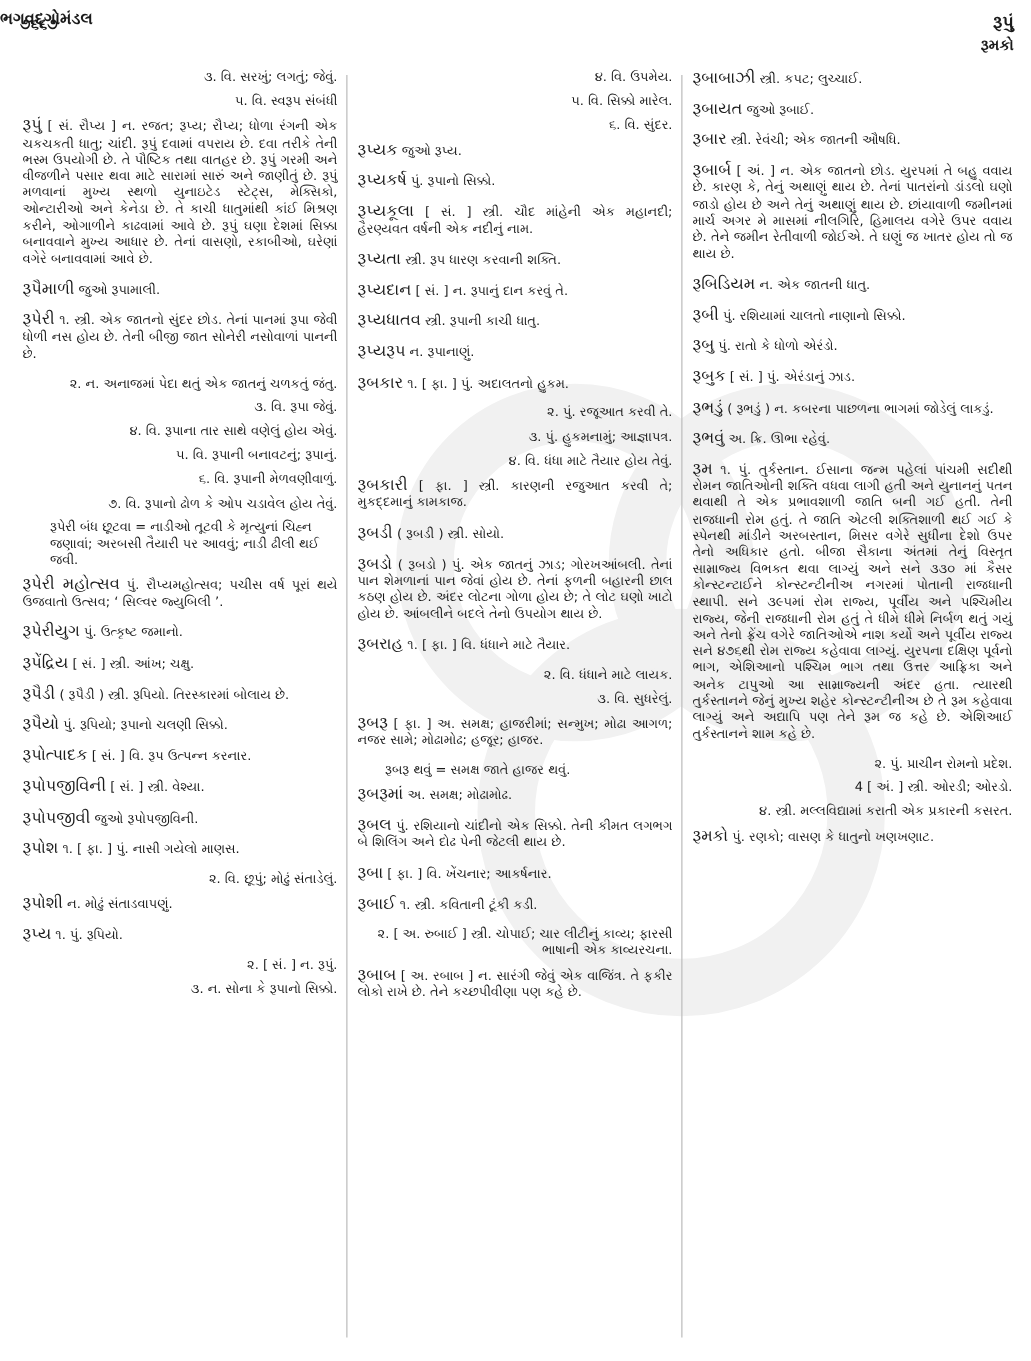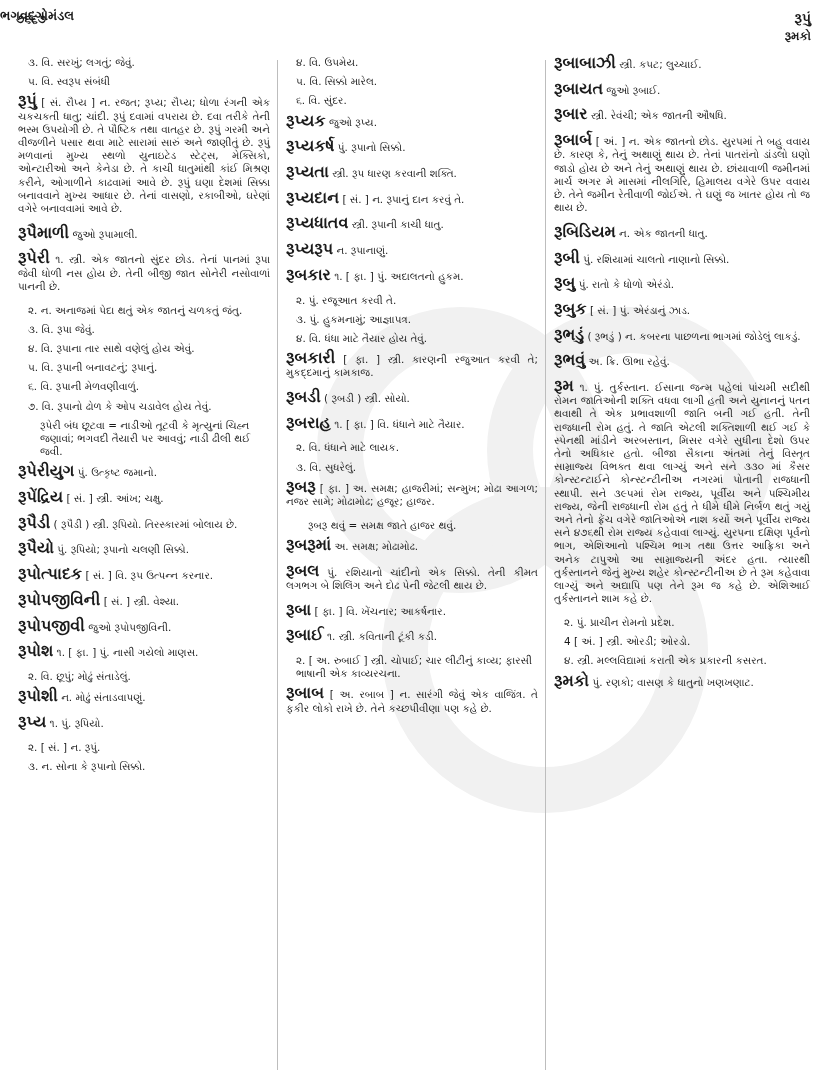--- a/index.html
+++ b/index.html
@@ -10,23 +10,23 @@
   .header .pnum { position:absolute; left:16px; top:12px; font-size:12px; font-weight:bold; }
   .header .title { position:absolute; left:0; right:0; top:8px; text-align:left; font-size:13px; font-weight:bold; }
   .header .gw1 { position:absolute; right:14px; top:10px; font-size:14px; font-weight:bold; }
   .header .gw2 { position:absolute; right:14px; top:29px; font-size:12px; font-weight:bold; }
   .col { position:absolute; top:56px; font-size:10.4px; line-height:13.2px; }
   .col1 { left:18px; width:252px; }
   .col2 { left:286px; width:252px; }
   .col3 { left:554px; width:256px; }
   .rule { position:absolute; top:60px; width:1px; height:1010px; background:#bdbdbd; }
   .entry { margin:0 0 10.5px 0; text-align:justify; }
-  .entry .hw { font-weight:bold; font-size:16px; }
+  .entry .hw { font-weight:normal; font-size:13px; }
   .entry .body { }
-  .sub { padding-left:10px; margin:0 0 6px 0; }
+  .sub { padding-left:10px; margin:0 0 6px 0;text-align:right; }
   .idiom { padding-left:22px; margin:0 0 6px 0; }
 </style>
 </head>
 <body>
 
 <svg class="watermark" viewBox="0 0 500 600">
   <g fill="none" stroke="#f1f1f1" stroke-width="46">
     <circle cx="160" cy="200" r="120"></circle>
     <circle cx="330" cy="200" r="120"></circle>
     <circle cx="245" cy="400" r="140"></circle>
@@ -48,51 +48,54 @@
     <div class="sub">૫. વિ. સ્વરૂપ સંબંધી</div>
     <div class="entry"><span class="hw">રૂપું</span> <span class="body">[ સં. રૌપ્ય ] ન. રજત; રૂપ્ય; રૌપ્ય; ધોળા રંગની એક ચકચકતી ધાતુ; ચાંદી. રૂપું દવામાં વપરાય છે. દવા તરીકે તેની ભસ્મ ઉપયોગી છે. તે પૌષ્ટિક તથા વાતહર છે. રૂપું ગરમી અને વીજળીને પસાર થવા માટે સારામાં સારું અને જાણીતું છે. રૂપું મળવાનાં મુખ્ય સ્થળો યુનાઇટેડ સ્ટેટ્સ, મેક્સિકો, ઓન્ટારીઓ અને કેનેડા છે. તે કાચી ધાતુમાંથી કાંઈ મિશ્રણ કરીને, ઓગાળીને કાઢવામાં આવે છે. રૂપું ઘણા દેશમાં સિક્કા બનાવવાને મુખ્ય આધાર છે. તેનાં વાસણો, રકાબીઓ, ઘરેણાં વગેરે બનાવવામાં આવે છે.</span></div>
     <div class="entry"><span class="hw">રૂપૈમાળી</span> <span class="body">જુઓ રૂપામાલી.</span></div>
     <div class="entry"><span class="hw">રૂપેરી</span> <span class="body">૧. સ્ત્રી. એક જાતનો સુંદર છોડ. તેનાં પાનમાં રૂપા જેવી ધોળી નસ હોય છે. તેની બીજી જાત સોનેરી નસોવાળાં પાનની છે.</span></div>
     <div class="sub">૨. ન. અનાજમાં પેદા થતું એક જાતનું ચળકતું જંતુ.</div>
     <div class="sub">૩. વિ. રૂપા જેવું.</div>
     <div class="sub">૪. વિ. રૂપાના તાર સાથે વણેલું હોય એવું.</div>
     <div class="sub">૫. વિ. રૂપાની બનાવટનું; રૂપાનું.</div>
     <div class="sub">૬. વિ. રૂપાની મેળવણીવાળું.</div>
     <div class="sub">૭. વિ. રૂપાનો ઢોળ કે ઓપ ચડાવેલ હોય તેવું.</div>
-    <div class="idiom">રૂપેરી બંધ છૂટવા = નાડીઓ તૂટવી કે મૃત્યુનાં ચિહ્ન જણાવાં; ભગવદી તૈયારી પર આવવું; નાડી ઢીલી થઈ જવી.</div>
+    <div class="idiom">રૂપેરી બંધ છૂટવા = નાડીઓ તૂટવી કે મૃત્યુનાં ચિહ્ન જણાવાં; અરબસી તૈયારી પર આવવું; નાડી ઢીલી થઈ જવી.</div>
+    <div class="entry"><span class="hw">રૂપેરી મહોત્સવ</span> <span class="body">પું. રૌપ્યમહોત્સવ; પચીસ વર્ષ પૂરાં થયે ઉજવાતો ઉત્સવ; ‘ સિલ્વર જ્યુબિલી ’.</span></div>
     <div class="entry"><span class="hw">રૂપેરીયુગ</span> <span class="body">પું. ઉત્કૃષ્ટ જમાનો.</span></div>
     <div class="entry"><span class="hw">રૂપેંદ્રિય</span> <span class="body">[ સં. ] સ્ત્રી. આંખ; ચક્ષુ.</span></div>
     <div class="entry"><span class="hw">રૂપૈડી</span> <span class="body">( રૂપૈડી ) સ્ત્રી. રૂપિયો. તિરસ્કારમાં બોલાય છે.</span></div>
     <div class="entry"><span class="hw">રૂપૈયો</span> <span class="body">પું. રૂપિયો; રૂપાનો ચલણી સિક્કો.</span></div>
     <div class="entry"><span class="hw">રૂપોત્પાદક</span> <span class="body">[ સં. ] વિ. રૂપ ઉત્પન્ન કરનાર.</span></div>
     <div class="entry"><span class="hw">રૂપોપજીવિની</span> <span class="body">[ સં. ] સ્ત્રી. વેશ્યા.</span></div>
     <div class="entry"><span class="hw">રૂપોપજીવી</span> <span class="body">જુઓ રૂપોપજીવિની.</span></div>
     <div class="entry"><span class="hw">રૂપોશ</span> <span class="body">૧. [ ફા. ] પું. નાસી ગયેલો માણસ.</span></div>
     <div class="sub">૨. વિ. છૂપું; મોઢું સંતાડેલું.</div>
     <div class="entry"><span class="hw">રૂપોશી</span> <span class="body">ન. મોઢું સંતાડવાપણું.</span></div>
     <div class="entry"><span class="hw">રૂપ્ય</span> <span class="body">૧. પું. રૂપિયો.</span></div>
     <div class="sub">૨. [ સં. ] ન. રૂપું.</div>
     <div class="sub">૩. ન. સોના કે રૂપાનો સિક્કો.</div>
   </div>
 <div class="col col2">
     <div class="sub">૪. વિ. ઉપમેય.</div>
     <div class="sub">૫. વિ. સિક્કો મારેલ.</div>
     <div class="sub">૬. વિ. સુંદર.</div>
     <div class="entry"><span class="hw">રૂપ્યક</span> <span class="body">જુઓ રૂપ્ય.</span></div>
     <div class="entry"><span class="hw">રૂપ્યકર્ષ</span> <span class="body">પું. રૂપાનો સિક્કો.</span></div>
+    <div class="entry"><span class="hw">રૂપ્યકૂલા</span> <span class="body">[ સં. ] સ્ત્રી. ચૌદ માંહેની એક મહાનદી; હૈરણ્યવત વર્ષની એક નદીનું નામ.</span></div>
     <div class="entry"><span class="hw">રૂપ્યતા</span> <span class="body">સ્ત્રી. રૂપ ધારણ કરવાની શક્તિ.</span></div>
     <div class="entry"><span class="hw">રૂપ્યદાન</span> <span class="body">[ સં. ] ન. રૂપાનું દાન કરવું તે.</span></div>
     <div class="entry"><span class="hw">રૂપ્યધાતવ</span> <span class="body">સ્ત્રી. રૂપાની કાચી ધાતુ.</span></div>
     <div class="entry"><span class="hw">રૂપ્યરૂપ</span> <span class="body">ન. રૂપાનાણું.</span></div>
     <div class="entry"><span class="hw">રૂબકાર</span> <span class="body">૧. [ ફા. ] પું. અદાલતનો હુકમ.</span></div>
     <div class="sub">૨. પું. રજૂઆત કરવી તે.</div>
     <div class="sub">૩. પું. હુકમનામું; આજ્ઞાપત્ર.</div>
     <div class="sub">૪. વિ. ધંધા માટે તૈયાર હોય તેવું.</div>
     <div class="entry"><span class="hw">રૂબકારી</span> <span class="body">[ ફા. ] સ્ત્રી. કારણની રજુઆત કરવી તે; મુકદ્દમાનું કામકાજ.</span></div>
     <div class="entry"><span class="hw">રૂબડી</span> <span class="body">( રૂબડી ) સ્ત્રી. સોયો.</span></div>
+    <div class="entry"><span class="hw">રૂબડો</span> <span class="body">( રૂબડો ) પું. એક જાતનું ઝાડ; ગોરખઆંબલી. તેનાં પાન શેમળાનાં પાન જેવાં હોય છે. તેનાં ફળની બહારની છાલ કઠણ હોય છે. અંદર લોટના ગોળા હોય છે; તે લોટ ઘણો ખાટો હોય છે. આંબલીને બદલે તેનો ઉપયોગ થાય છે.</span></div>
     <div class="entry"><span class="hw">રૂબરાહ</span> <span class="body">૧. [ ફા. ] વિ. ધંધાને માટે તૈયાર.</span></div>
     <div class="sub">૨. વિ. ધંધાને માટે લાયક.</div>
     <div class="sub">૩. વિ. સુધરેલું.</div>
     <div class="entry"><span class="hw">રૂબરૂ</span> <span class="body">[ ફા. ] અ. સમક્ષ; હાજરીમાં; સન્મુખ; મોઢા આગળ; નજર સામે; મોઢામોઢ; હજૂર; હાજર.</span></div>
     <div class="idiom">રૂબરૂ થવું = સમક્ષ જાતે હાજર થવું.</div>
     <div class="entry"><span class="hw">રૂબરૂમાં</span> <span class="body">અ. સમક્ષ; મોઢામોઢ.</span></div>
     <div class="entry"><span class="hw">રૂબલ</span> <span class="body">પું. રશિયાનો ચાંદીનો એક સિક્કો. તેની કીમત લગભગ બે શિલિંગ અને દોઢ પેની જેટલી થાય છે.</span></div>
     <div class="entry"><span class="hw">રૂબા</span> <span class="body">[ ફા. ] વિ. ખેંચનાર; આકર્ષનાર.</span></div>
     <div class="entry"><span class="hw">રૂબાઈ</span> <span class="body">૧. સ્ત્રી. કવિતાની ટૂંકી કડી.</span></div>
     <div class="sub">૨. [ અ. રુબાઈ ] સ્ત્રી. ચોપાઈ; ચાર લીટીનું કાવ્ય; ફારસી ભાષાની એક કાવ્યરચના.</div>

